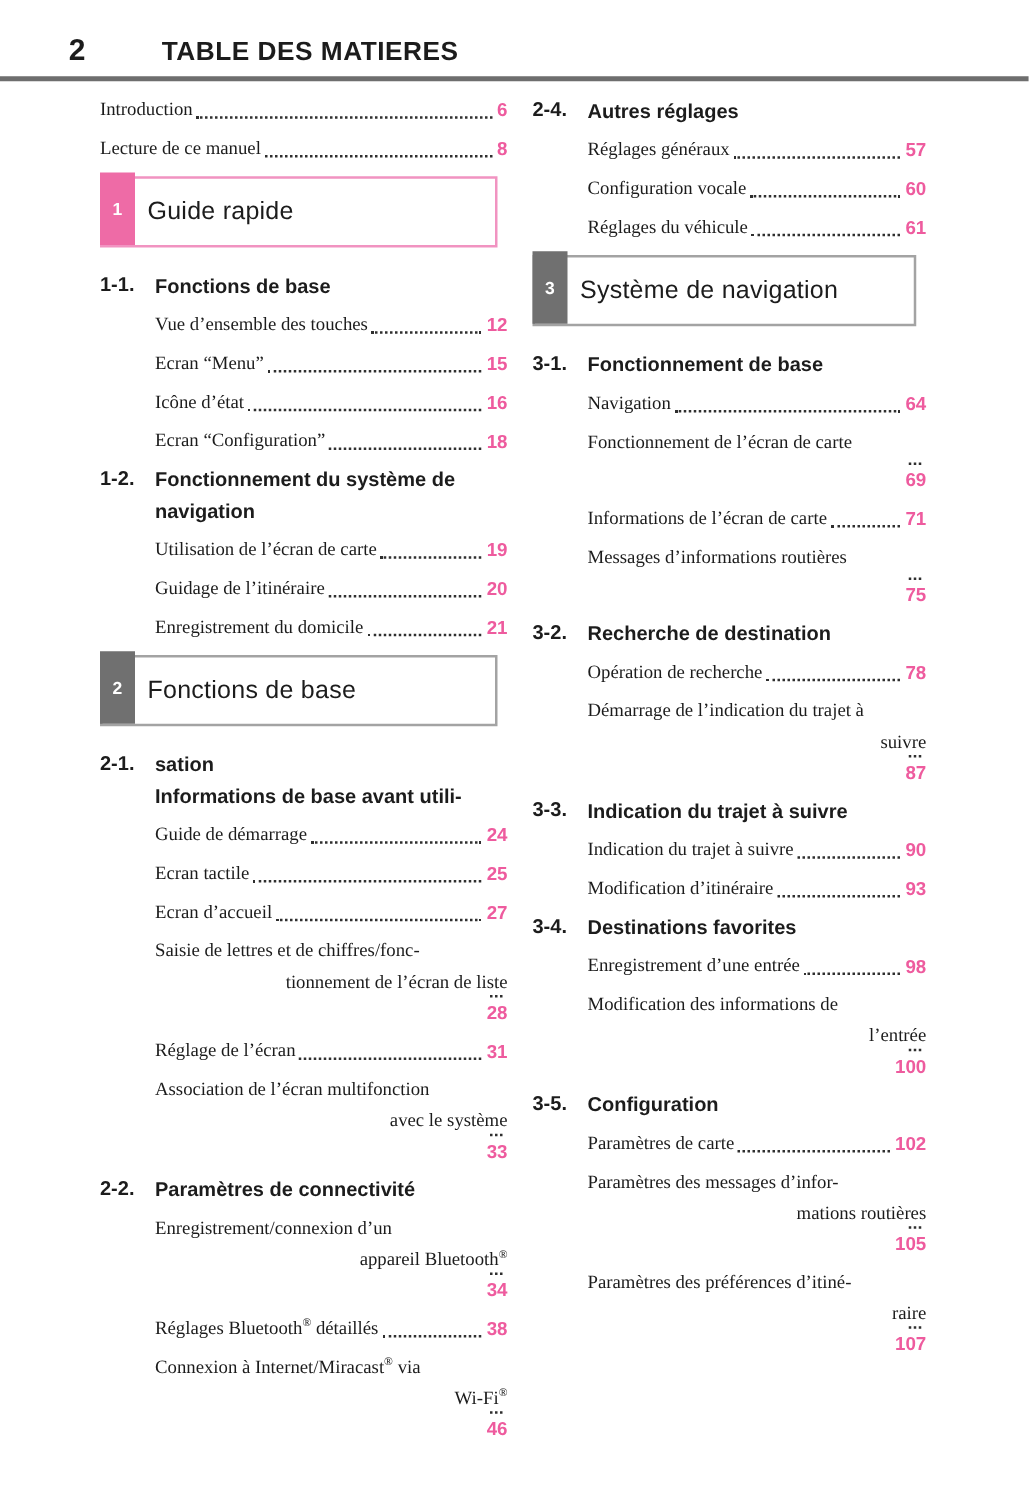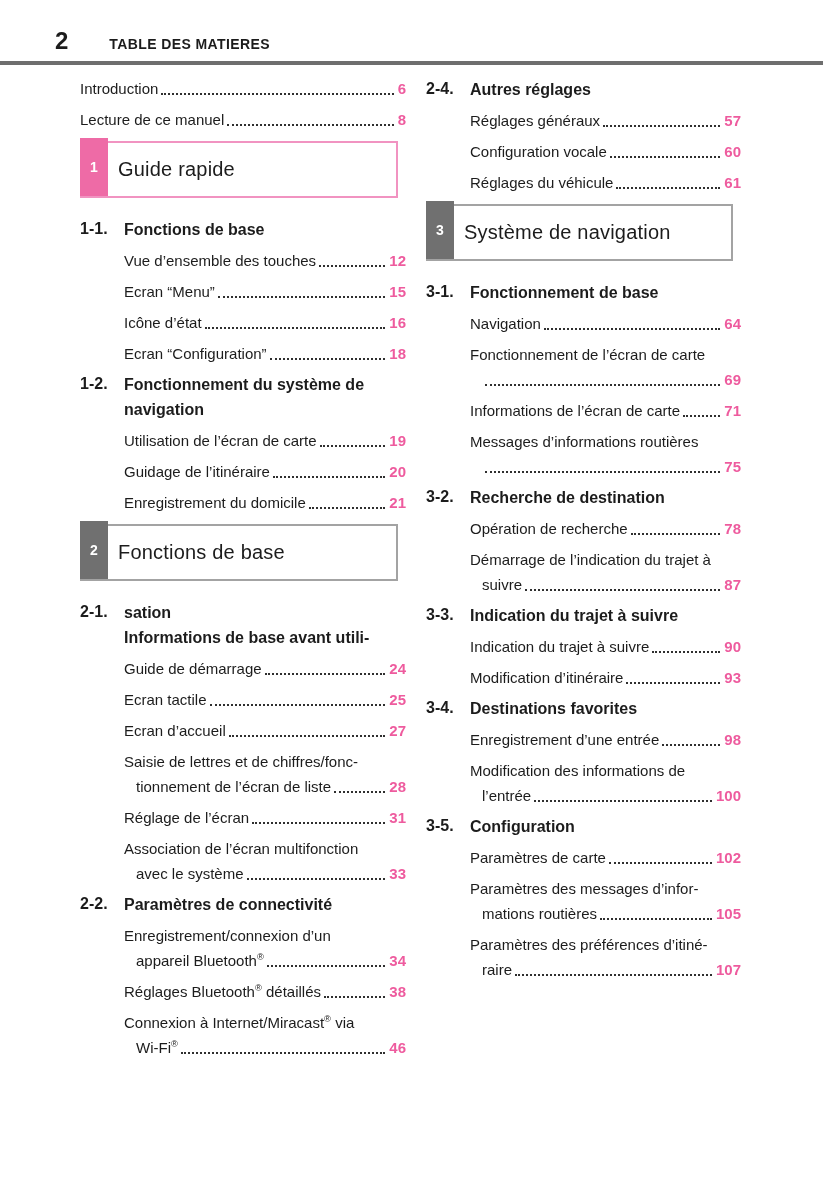--- a/index.html
+++ b/index.html
@@ -16,32 +16,32 @@
   body{
     width:823px;height:1191px;background:#ffffff;
     font-family:"Liberation Sans","DejaVu Sans",sans-serif;
     color:var(--ink);
     -webkit-font-smoothing:antialiased;
   }
   .page{width:823px;height:1191px;overflow:hidden;position:relative;background:#fff;}
   
   .header{display:flex;align-items:baseline;padding:27px 0 0 55px;height:61px;}
   .pagenum{font-size:24px;font-weight:bold;letter-spacing:1px;}
-  .htitle{font-size:14px;font-weight:bold;margin-left:40px;letter-spacing:.4px;}
+  .htitle{font-size:21px;font-weight:bold;margin-left:60px;letter-spacing:.4px;}
   .rule{height:4px;background:var(--rule);width:823px;}
   
   .main{display:flex;padding:14px 0 0 80px;}
   .col{display:block;}
   .col-left{width:326px;}
   .col-right{width:315px;margin-left:20px;}
   
   .entry{margin-bottom:12px;}
   .eline{display:flex;align-items:flex-end;line-height:19px;font-size:15px;}
-  .eline.cont{margin-top:6px;padding-left:12px;}
-  .etext{white-space:nowrap;}
+  .eline.cont{margin-top:6px;padding-left:12px;flex-direction:column;}
+  .etext{white-space:nowrap;font-family:Liberation Serif, serif;}
   .dots{flex:1 1 auto;min-width:10px;border-bottom:2px dotted #2f2f2f;margin:0 4px 3px 3px;}
   .pg{font-weight:bold;color:var(--pink);white-space:nowrap;}
   sup{font-size:62%;line-height:0;vertical-align:super;}
   
   .group{margin:0;}
   .ghead{display:flex;font-weight:bold;font-size:16px;margin-bottom:11px;margin-top:1px;}
   .gnum{width:44px;flex:0 0 44px;}
   .gtitle{flex:1;}
   .gline{display:block;line-height:20px;white-space:nowrap;}
   .gline:not(:first-child){margin-top:5px;}

